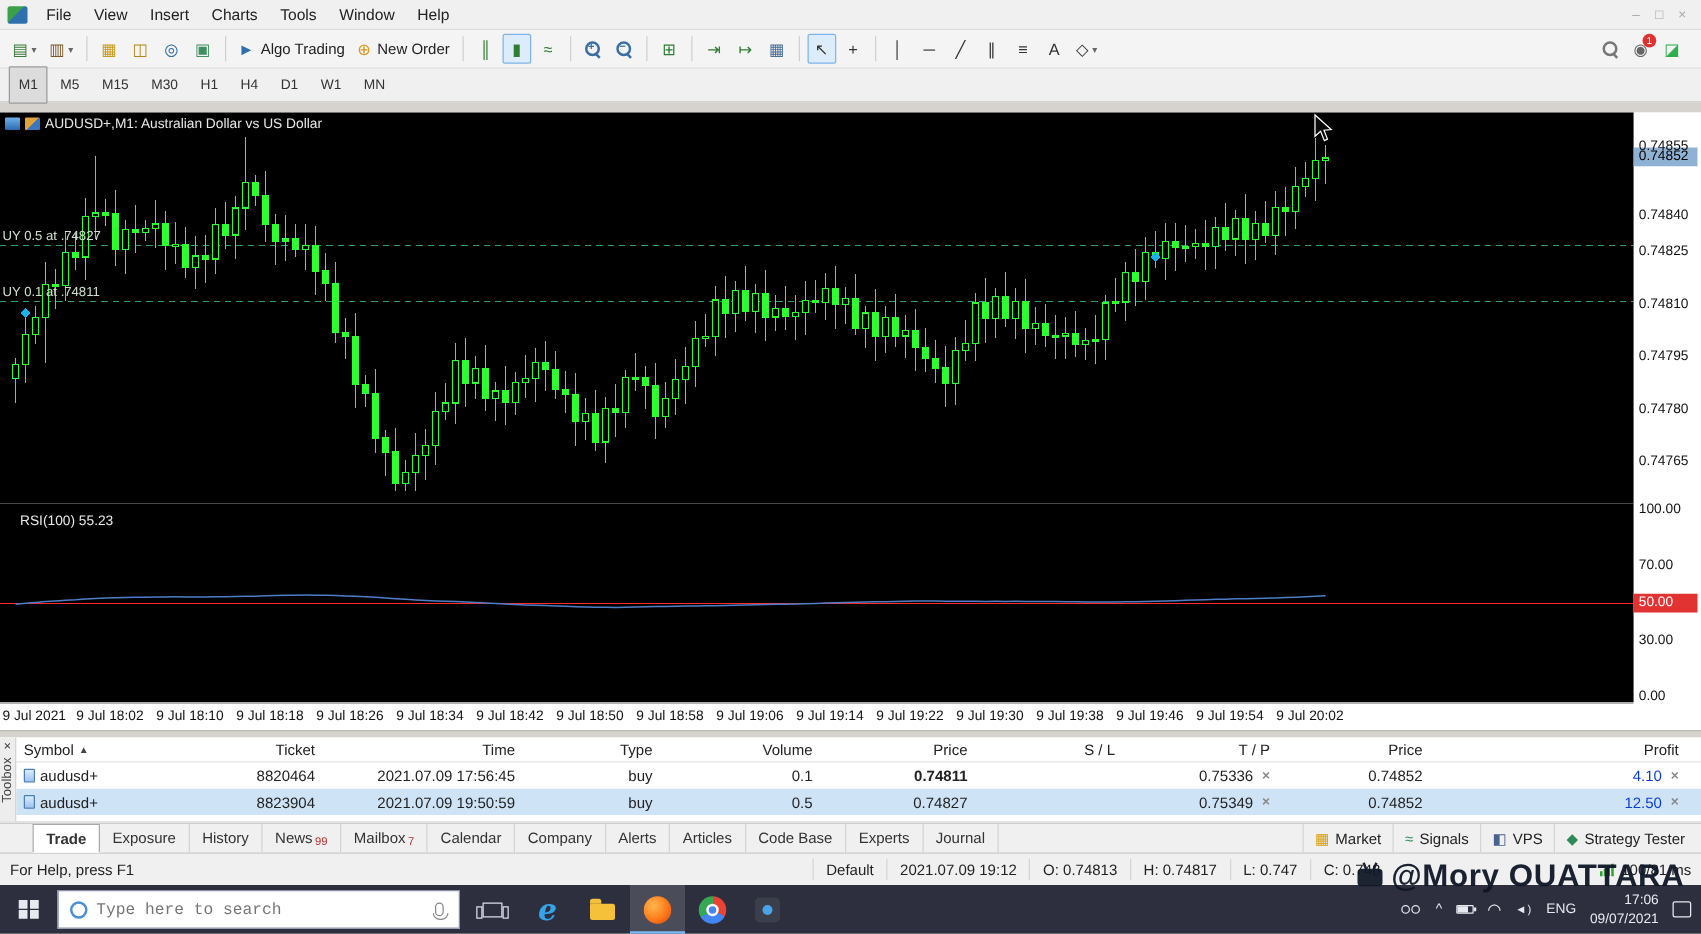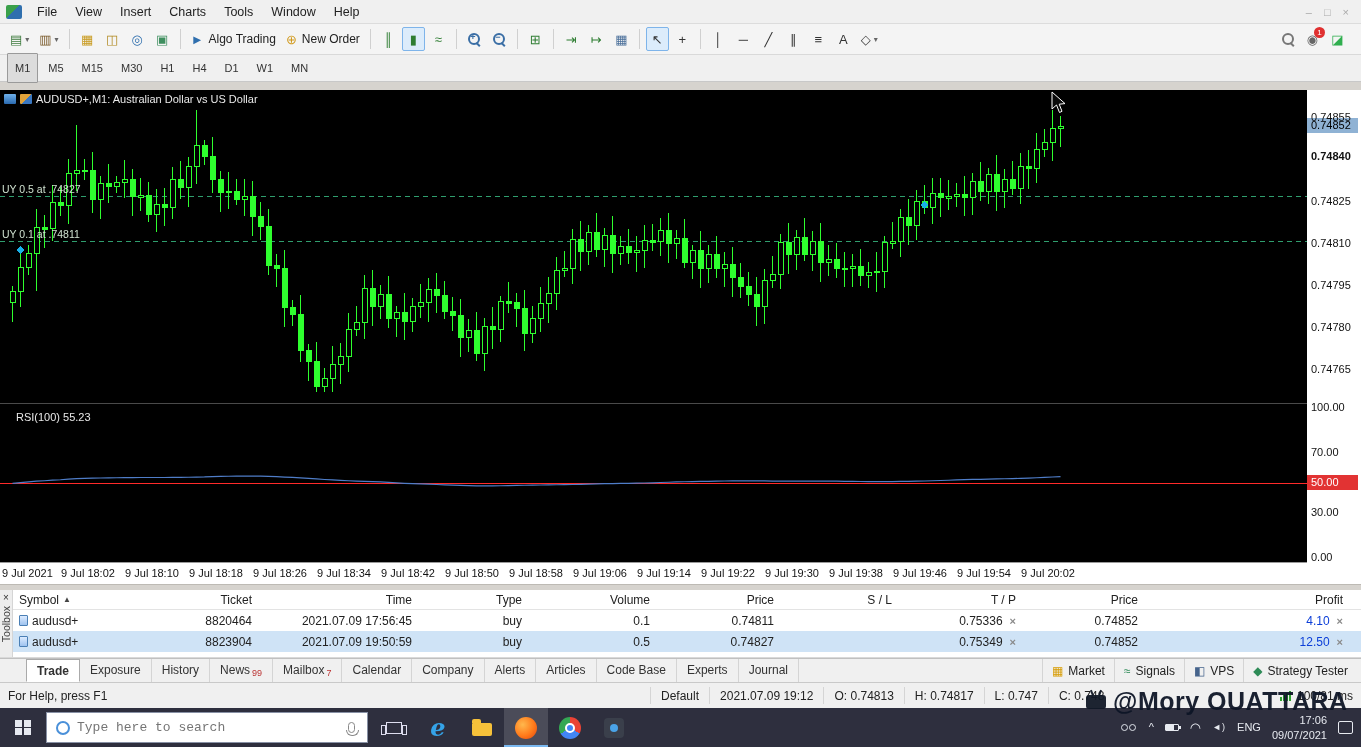--- a/index.html
+++ b/index.html
@@ -592,21 +592,21 @@
         <span class="tlabel" style="left: 856px; transform: translateX(-50%);">9 Jul 19:38</span>
         <span class="tlabel" style="left: 920px; transform: translateX(-50%);">9 Jul 19:46</span>
         <span class="tlabel" style="left: 984px; transform: translateX(-50%);">9 Jul 19:54</span>
         <span class="tlabel" style="left: 1048px; transform: translateX(-50%);">9 Jul 20:02</span>
       </div>
   </div>
   <div class="paxis" id="paxis">
     <div class="pricebadge" style="top: 28.4px;">0.74852</div>
     <div class="rsibadge" style="top: 385px;">50.00</div>
   <span class="plabel" style="top: 21px;">0.74855</span>
-      <span class="plabel" style="top: 60px; font-weight: bold;">0.74840</span>
+      <span class="plabel" style="top: 76px;">0.74840</span>
       <span class="plabel" style="top: 105px;">0.74825</span>
       <span class="plabel" style="top: 147px;">0.74810</span>
       <span class="plabel" style="top: 189px;">0.74795</span>
       <span class="plabel" style="top: 231px;">0.74780</span>
       <span class="plabel" style="top: 273px;">0.74765</span>
       <span class="plabel" style="top: 311px;">100.00</span>
       <span class="plabel" style="top: 356px;">70.00</span>
       <span class="plabel" style="top: 416px;">30.00</span>
       <span class="plabel" style="top: 461px;">0.00</span>
     </div>
@@ -664,21 +664,21 @@
           </div>
           <div class="tcell" style="width: 160px;">
             <span>2021.07.09 17:56:45</span>
           </div>
           <div class="tcell" style="width: 110px;">
             <span>buy</span>
           </div>
           <div class="tcell" style="width: 128px;">
             <span>0.1</span>
           </div>
-          <div class="tcell" style="width: 124px;">
+          <div class="tcell" style="width: 124px; font-weight: bold;">
             <span>0.74811</span>
           </div>
           <div class="tcell" style="width: 118px;">
             <span></span>
           </div>
           <div class="tcell" style="width: 124px;">
             <span>0.75336</span>
             <span class="close-x">×</span>
           </div>
           <div class="tcell" style="width: 122px;">

